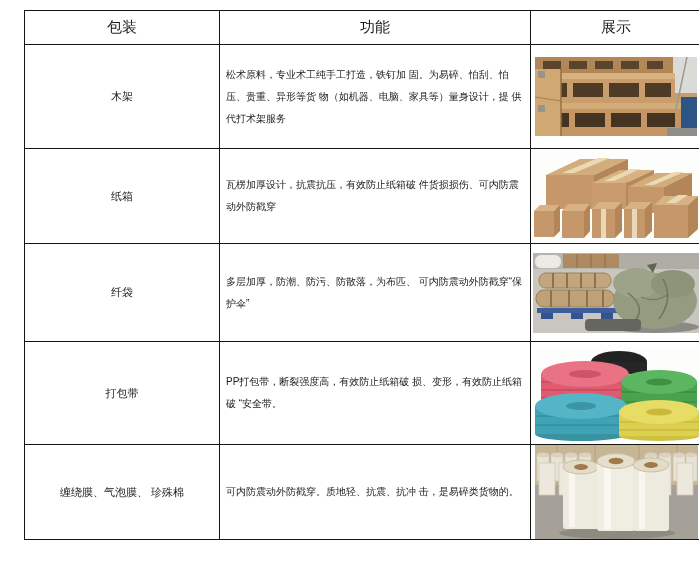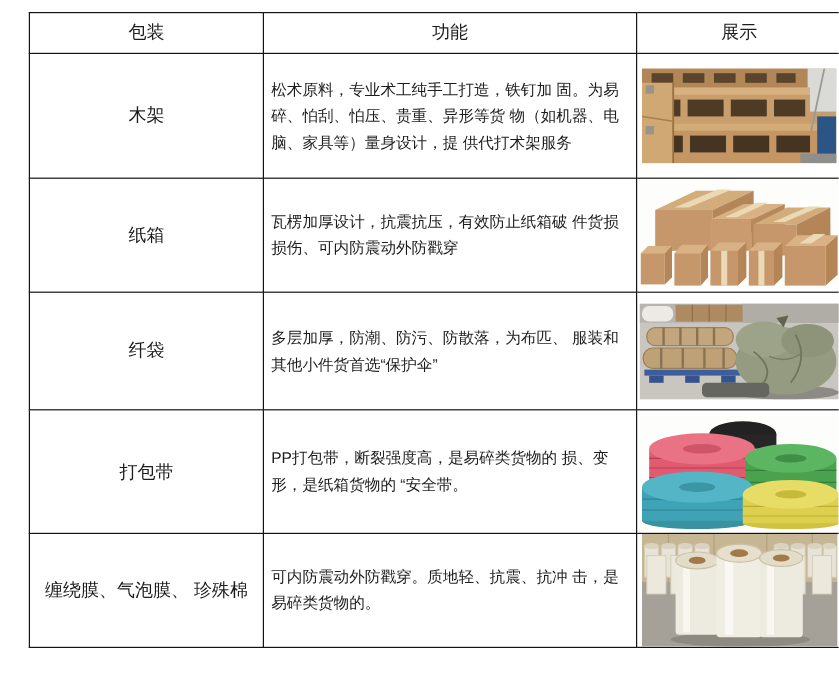--- a/index.html
+++ b/index.html
@@ -2,22 +2,22 @@
 <html><head>
 <meta charset="utf-8">
 <style>
   html,body{margin:0;padding:0;background:#fff;}
   .page{position:relative;width:699px;height:570px;background:#fff;overflow:hidden;
         font-family:"Liberation Sans","DejaVu Sans",sans-serif;color:#1c1c1c;}
   table.pkg-table{position:absolute;left:24px;top:10px;border-collapse:collapse;table-layout:fixed;width:677px;}
   table.pkg-table th,table.pkg-table td{border:1px solid #141414;overflow:hidden;}
   th{font-weight:400;font-size:15px;height:31px;text-align:center;}
   tr.r1{height:104px} tr.r2{height:82px} tr.r3{height:98px} tr.r4{height:103px} tr.r5{height:95px}
-  td.pkg{text-align:center;vertical-align:middle;font-size:15px;padding:0 4px;}
-  td.fn{vertical-align:middle;font-size:13px;line-height:22px;padding:2px 6px;text-align:left;}
+  td.pkg{text-align:center;vertical-align:middle;font-size:11px;padding:0 4px;}
+  td.fn{vertical-align:middle;font-size:10px;line-height:22px;padding:2px 6px;text-align:left;}
   td.shot{text-align:center;vertical-align:middle;padding:0;}
   td.shot svg{display:block;margin:0 auto;}
 </style>
 </head>
 <body>
 
 <div class="page">
   <table class="pkg-table">
     <colgroup>
         <col style="width:195px">
@@ -106,21 +106,21 @@
             <polygon points="122,56 132,47 166,47 156,56" fill="#d8b284"></polygon>
             <polygon points="134,54 146,46 156,46 144,54" fill="#ead9b4"></polygon>
             <rect x="122" y="56" width="34" height="33" fill="#c6976a"></rect>
             <polygon points="156,56 166,47 166,80 156,89" fill="#b38557"></polygon>
           </svg>
         </td>
       </tr>
 
       <tr class="r3">
         <td class="pkg">纤袋</td>
-        <td class="fn">多层加厚，防潮、防污、防散落，为布匹、 服装和其他小件货首选“保护伞”</td>
+        <td class="fn">多层加厚，防潮、防污、防散落，为布匹、 可内防震动外防戳穿“保护伞”</td>
         <td class="shot">
           <svg width="166" height="80" viewBox="0 0 166 80">
             <rect width="166" height="80" fill="#c9c6c0"></rect>
             <rect width="166" height="16" fill="#b7b4ae"></rect>
             <rect x="2" y="2" width="26" height="13" rx="6" fill="#eceae5"></rect>
             <rect x="30" y="1" width="56" height="14" fill="#ad8a60"></rect>
             <line x1="44" y1="1" x2="44" y2="15" stroke="#8f6e48" stroke-width="1"></line>
             <line x1="58" y1="1" x2="58" y2="15" stroke="#8f6e48" stroke-width="1"></line>
             <line x1="72" y1="1" x2="72" y2="15" stroke="#8f6e48" stroke-width="1"></line>
             <rect x="86" y="0" width="80" height="16" fill="#b0ada7"></rect>
@@ -146,21 +146,21 @@
             <path d="M130,26 Q141,46 126,66" fill="none" stroke="#6e755c" stroke-width="1.5"></path>
             <path d="M108,44 Q122,50 134,42" fill="none" stroke="#757c62" stroke-width="1.2"></path>
             <polygon points="114,12 124,10 120,20" fill="#5f6650"></polygon>
             <rect x="52" y="66" width="56" height="12" rx="4" fill="#64665f"></rect>
           </svg>
         </td>
       </tr>
 
       <tr class="r4">
         <td class="pkg">打包带</td>
-        <td class="fn">PP打包带，断裂强度高，是易碎类货物的 损、变形，是纸箱货物的 “安全带。</td>
+        <td class="fn">PP打包带，断裂强度高，有效防止纸箱破 损、变形，有效防止纸箱破 “安全带。</td>
         <td class="shot">
           <svg width="166" height="95" viewBox="0 0 166 95">
             <rect width="166" height="95" fill="#fdfdfc"></rect>
             <ellipse cx="86" cy="16" rx="28" ry="11" fill="#222"></ellipse>
             <rect x="58" y="16" width="56" height="12" fill="#262626"></rect>
             <rect x="8" y="28" width="88" height="34" fill="#e05a70"></rect>
             <line x1="8" y1="36" x2="96" y2="36" stroke="#b93e53" stroke-width="1"></line>
             <line x1="8" y1="44" x2="96" y2="44" stroke="#b93e53" stroke-width="1"></line>
             <line x1="8" y1="52" x2="96" y2="52" stroke="#b93e53" stroke-width="1"></line>
             <ellipse cx="52" cy="28" rx="44" ry="13" fill="#ea7285"></ellipse>

